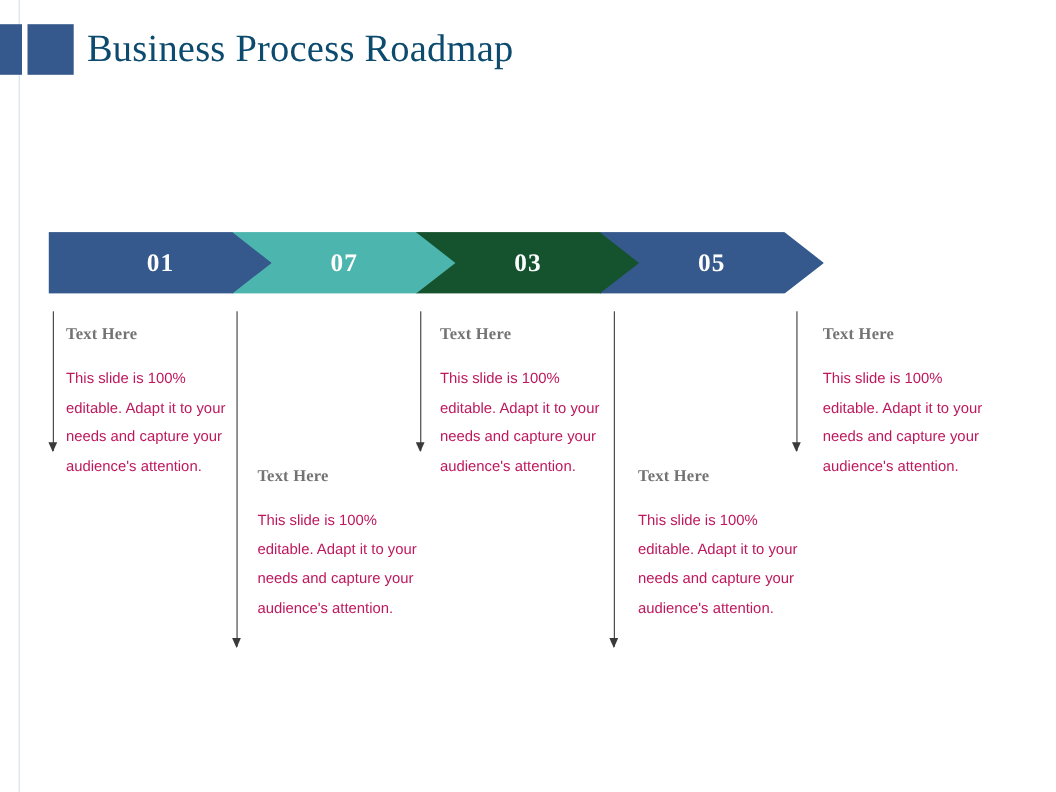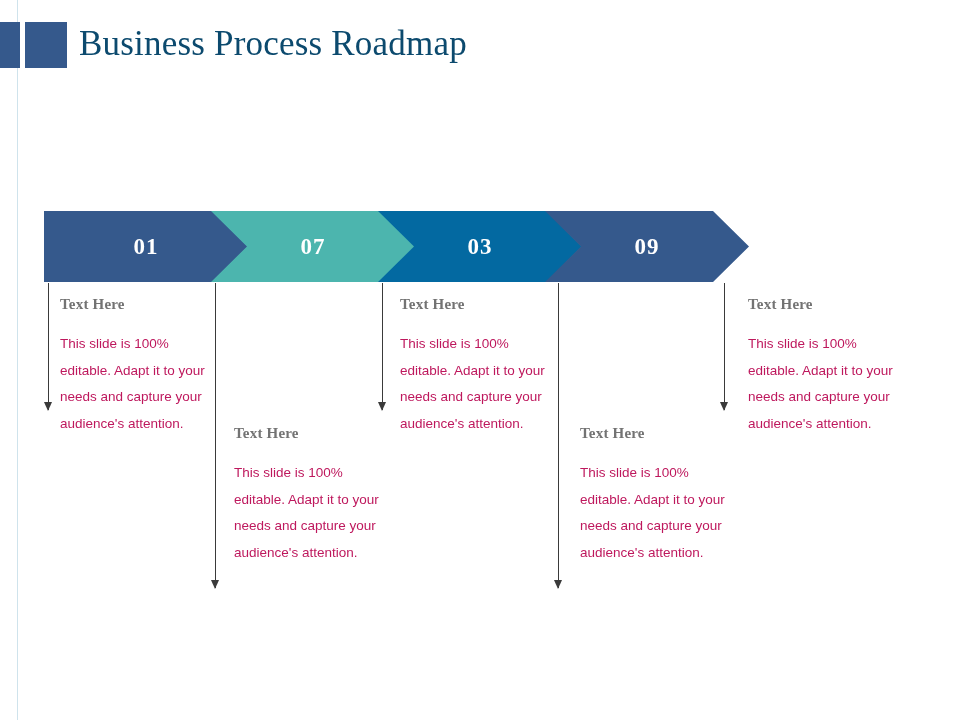--- a/index.html
+++ b/index.html
@@ -64,21 +64,21 @@
   #chevron-band {
     position: absolute;
     left: 44px;
     top: 211px;
     width: 872px;
     height: 71px;
   }
   .chevron {
     position: absolute;
     top: 0;
-    height: 71px;
+    height: 56px;
     display: flex;
     align-items: center;
     justify-content: center;
   }
   .chevron .num {
     font-family: "Liberation Serif", serif;
     font-weight: bold;
     font-size: 23px;
     color: #ffffff;
     letter-spacing: 1px;
@@ -144,25 +144,25 @@
   <div id="header-block-large"></div>
   <div id="page-title">Business Process Roadmap</div>
 
   <div id="chevron-band">
     <div class="chevron chev-first" style="left:0px; width:204px; background:#35598C;">
       <span class="num">01</span>
     </div>
     <div class="chevron chev-mid" style="left:167px; width:204px; background:#4CB5AE;">
       <span class="num">07</span>
     </div>
-    <div class="chevron chev-mid" style="left:334px; width:204px; background:#0369a1;">
+    <div class="chevron chev-mid" style="left:334px; width:204px; background:#14532d;">
       <span class="num">03</span>
     </div>
     <div class="chevron chev-mid" style="left:501px; width:204px; background:#35598C;">
-      <span class="num">09</span>
+      <span class="num">05</span>
     </div>
   </div>
 
   <div class="connector" style="left:48px; top:283px; height:127px;"></div>
   <div class="connector" style="left:215px; top:283px; height:305px;"></div>
   <div class="connector" style="left:382px; top:283px; height:127px;"></div>
   <div class="connector" style="left:558px; top:283px; height:305px;"></div>
   <div class="connector" style="left:724px; top:283px; height:127px;"></div>
 
   <div class="text-col" style="left:60px; top:296px;">

